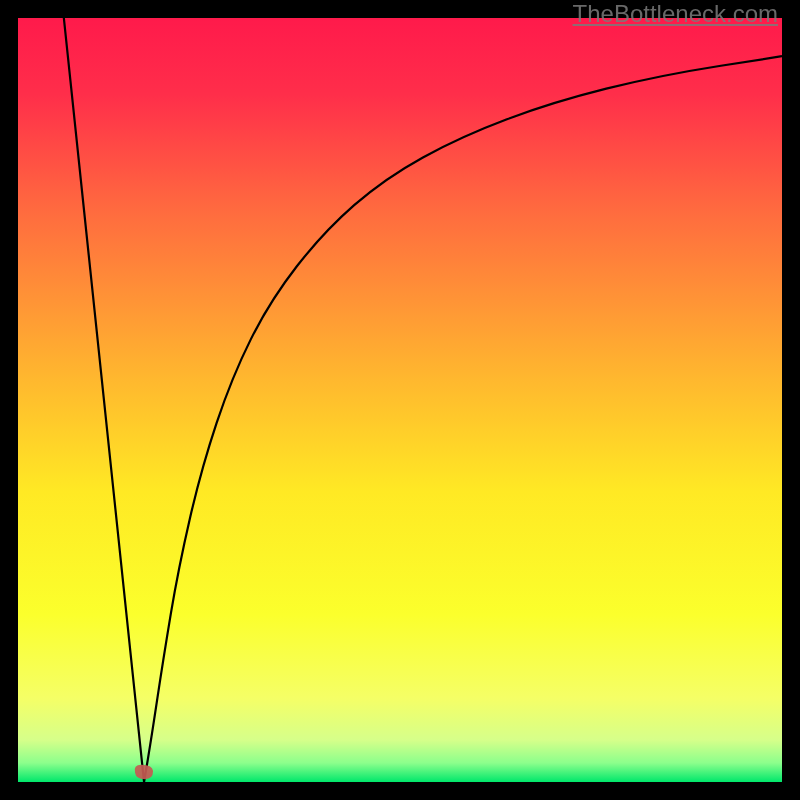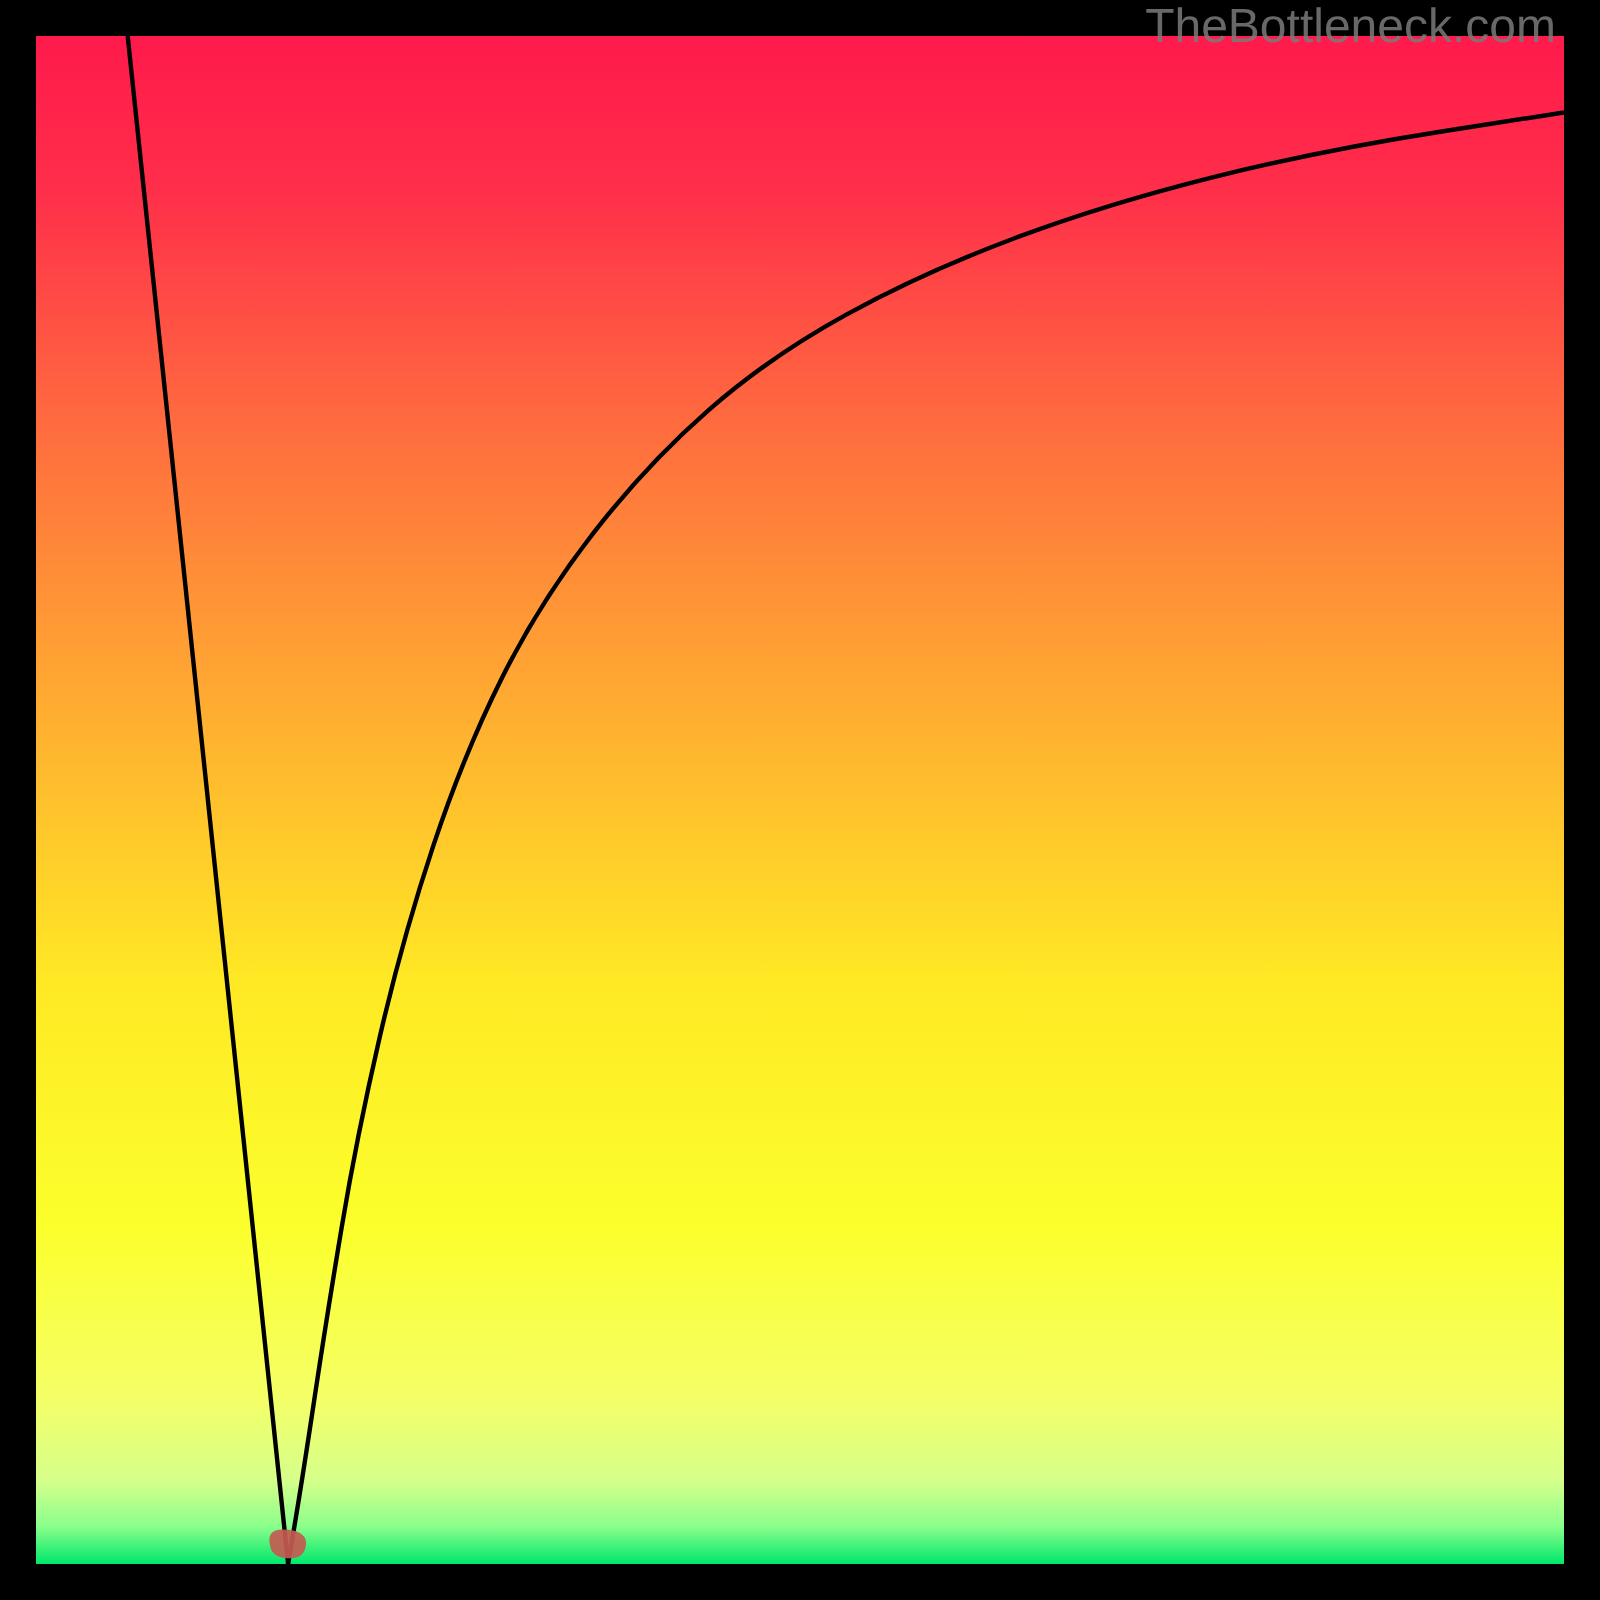--- a/index.html
+++ b/index.html
@@ -28,20 +28,21 @@
   }
   .watermark {
     position: absolute;
     top: 0px;
     right: 22px;
     color: #7b7b7b;
     font-size: 24px;
     font-weight: 500;
     opacity: 0.85;
     letter-spacing: 0px;
+    text-decoration: underline;
   }
 </style>
 </head>
 <body>
 
 <div class="frame">
   <svg class="plot" viewBox="0 0 764 764" preserveAspectRatio="none">
     <defs>
       <linearGradient id="bg-grad" x1="0" y1="0" x2="0" y2="1">
           <stop offset="0%" stop-color="#ff1a4b"></stop>

